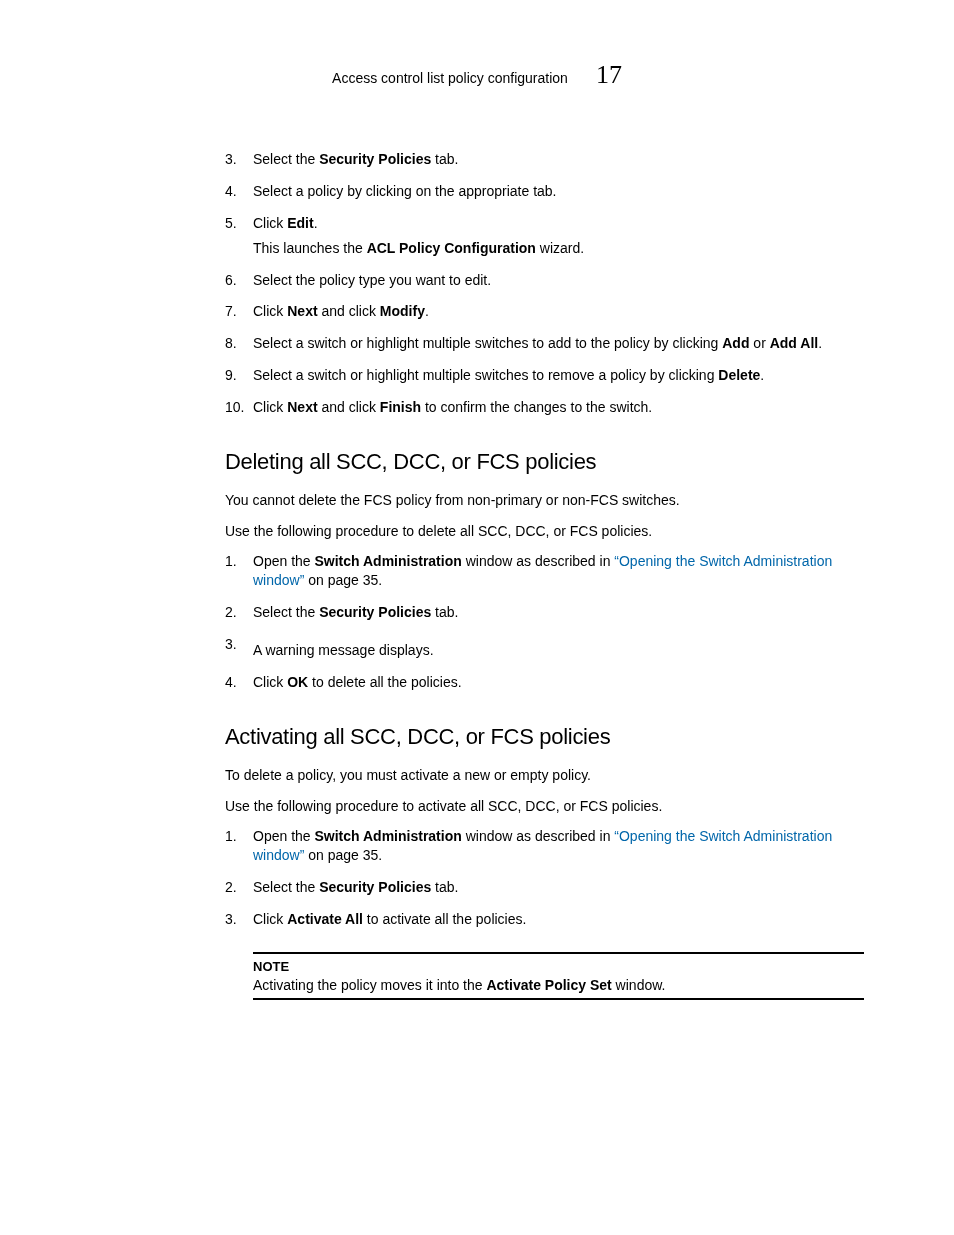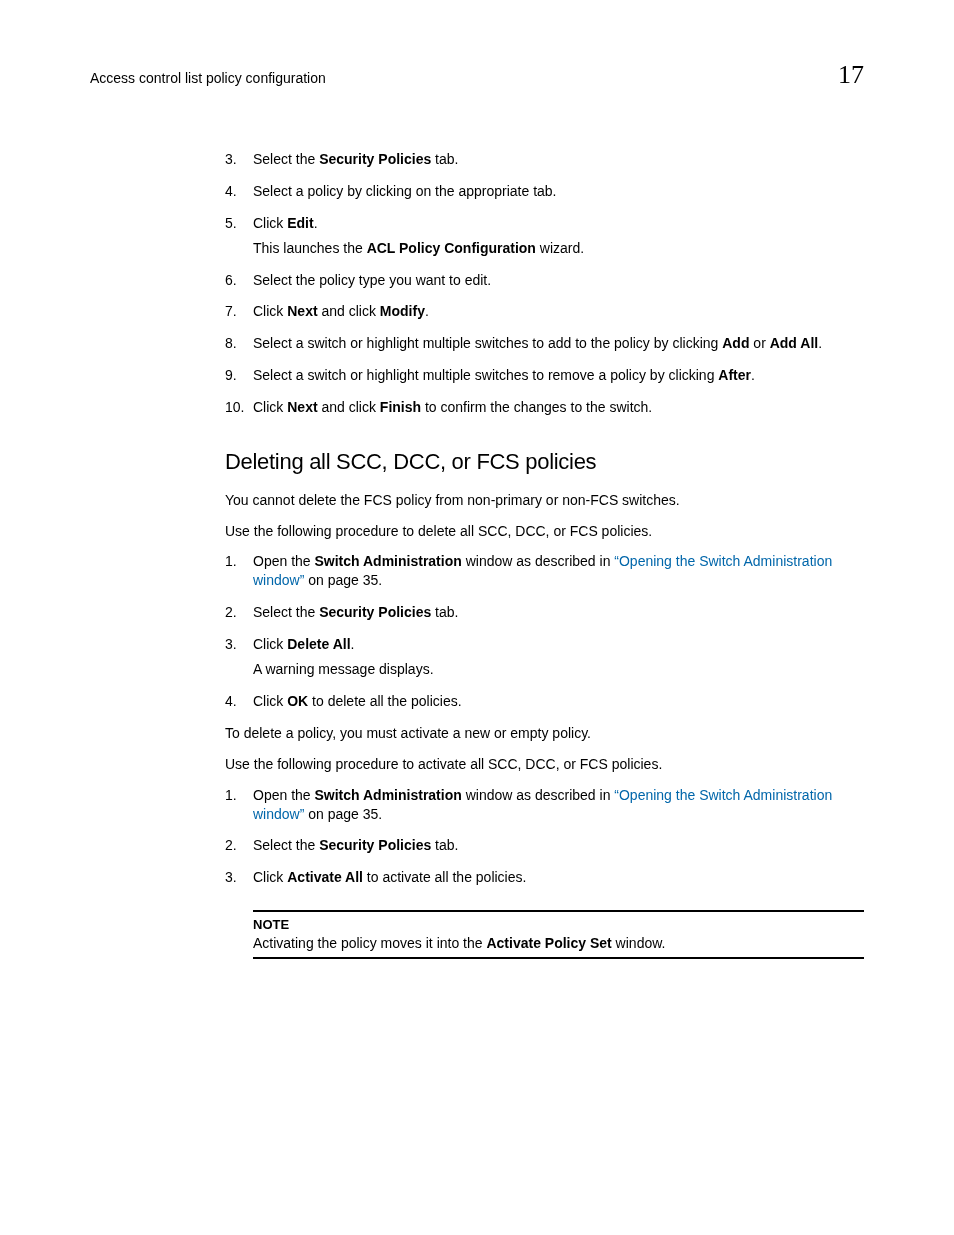--- a/index.html
+++ b/index.html
@@ -14,21 +14,21 @@
   }
   .page {
     box-sizing: border-box;
     width: 954px;
     height: 1235px;
     padding: 60px 90px 60px 90px;
     position: relative;
   }
   .header {
     display: flex;
-    justify-content: space-between;
+    justify-content: center;
     align-items: baseline;
     gap: 28px;
     font-size: 14px;
     color: #000;
     margin-bottom: 60px;
   }
   .header-title {
     font-size: 14px;
   }
   .header-page {
@@ -141,21 +141,21 @@
         </li>
         <li>
           <div class="num">8.</div>
           <div class="body">
             <div>Select a switch or highlight multiple switches to add to the policy by clicking <span class="bold">Add</span> or <span class="bold">Add All</span>.</div>
           </div>
         </li>
         <li>
           <div class="num">9.</div>
           <div class="body">
-            <div>Select a switch or highlight multiple switches to remove a policy by clicking <span class="bold">After</span>.</div>
+            <div>Select a switch or highlight multiple switches to remove a policy by clicking <span class="bold">Delete</span>.</div>
           </div>
         </li>
         <li>
           <div class="num">10.</div>
           <div class="body">
             <div>Click <span class="bold">Next</span> and click <span class="bold">Finish</span> to confirm the changes to the switch.</div>
           </div>
         </li>
       </ol>
 
@@ -173,32 +173,32 @@
         </li>
         <li>
           <div class="num">2.</div>
           <div class="body">
             <div>Select the <span class="bold">Security Policies</span> tab.</div>
           </div>
         </li>
         <li>
           <div class="num">3.</div>
           <div class="body">
-            <div>Click <span class="bold">Delete All</span>.</div>
             <div class="sub">A warning message displays.</div>
           </div>
         </li>
         <li>
           <div class="num">4.</div>
           <div class="body">
             <div>Click <span class="bold">OK</span> to delete all the policies.</div>
           </div>
         </li>
       </ol>
 
+    <h2 class="section">Activating all SCC, DCC, or FCS policies</h2>
     <div id="activate-paras">
         <p class="para">To delete a policy, you must activate a new or empty policy.</p>
         <p class="para">Use the following procedure to activate all SCC, DCC, or FCS policies.</p>
       </div>
     <ol class="steps" id="activate-steps">
         <li>
           <div class="num">1.</div>
           <div class="body">
             <div>Open the <span class="bold">Switch Administration</span> window as described in <a class="xref" href="#">“Opening the Switch Administration window”</a> on page 35.</div>
           </div>

